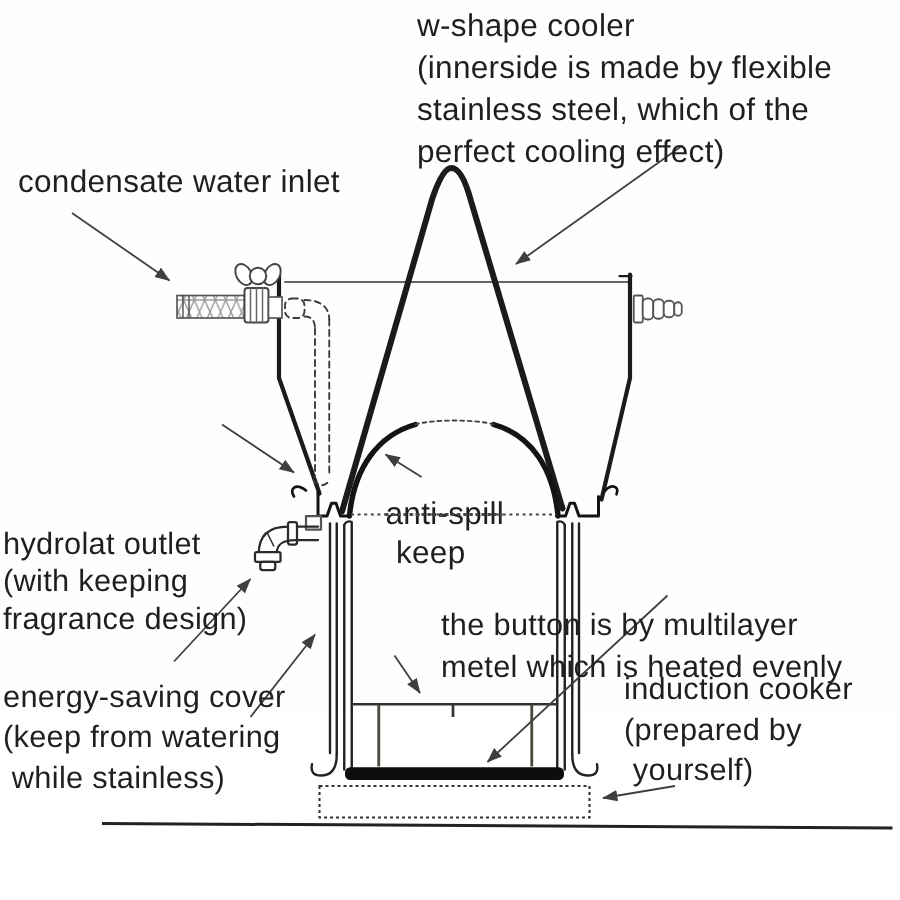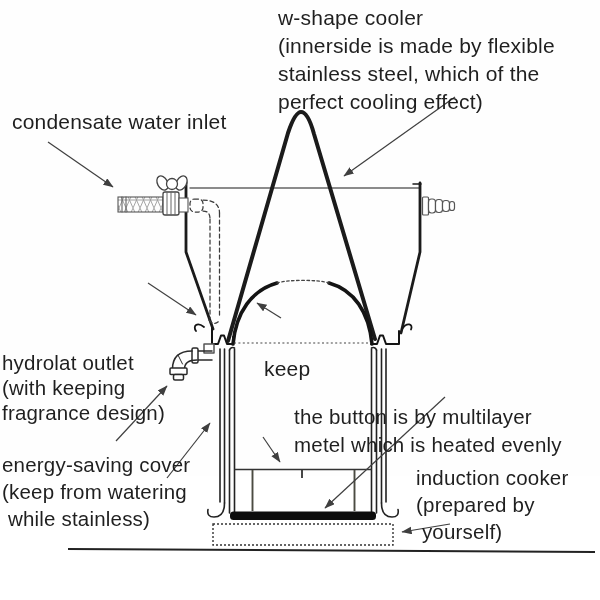--- a/index.html
+++ b/index.html
@@ -10,21 +10,21 @@
   .lbl{position:absolute;color:#1f1f1f;white-space:pre;line-height:27px;
        font-size:20.5px;letter-spacing:0.2px;}
   .lbl-wshape{left:278px;top:4px;font-size:21px;line-height:28px;}
   .lbl-condensate{left:12px;top:108px;font-size:21px;}
   .lbl-hydrolat{left:2px;top:350px;line-height:25px;}
   .lbl-anti1{left:257px;top:329px;font-size:21px;
              text-decoration:line-through dotted #444;}
   .lbl-anti2{left:264px;top:355px;font-size:21px;}
   .lbl-button{left:294px;top:375px;line-height:28px;margin-top:28px;}
   .lbl-energy{left:2px;top:451px;line-height:27px;}
-  .lbl-induction{left:416px;top:464px;line-height:27px;}
+  .lbl-induction{left:416px;top:446px;line-height:27px;}
 </style>
 </head>
 <body>
 
 <div class="canvas">
 
   <svg class="draw" width="600" height="600" viewBox="0 0 600 600">
     <defs>
       <marker id="ah" markerWidth="9" markerHeight="8" refX="8" refY="3.2" orient="auto">
         <path d="M0,0 L8.5,3.2 L0,6.4 Z" fill="#3f3f3f"></path>
@@ -142,20 +142,21 @@
 (innerside is made by flexible
 stainless steel, which of the
 perfect cooling effect)</div>
 
   <div class="lbl lbl-hydrolat">hydrolat outlet
 (with keeping
 fragrance design)</div>
 
   <div class="lbl lbl-condensate">condensate water inlet</div>
 
+  <div class="lbl lbl-anti1">anti-spill</div>
   <div class="lbl lbl-anti2">keep</div>
 
   <div class="lbl lbl-button">the button is by multilayer
 metel which is heated evenly</div>
 
   <div class="lbl lbl-energy">energy-saving cover
 (keep from watering
  while stainless)</div>
 
   <div class="lbl lbl-induction">induction cooker

